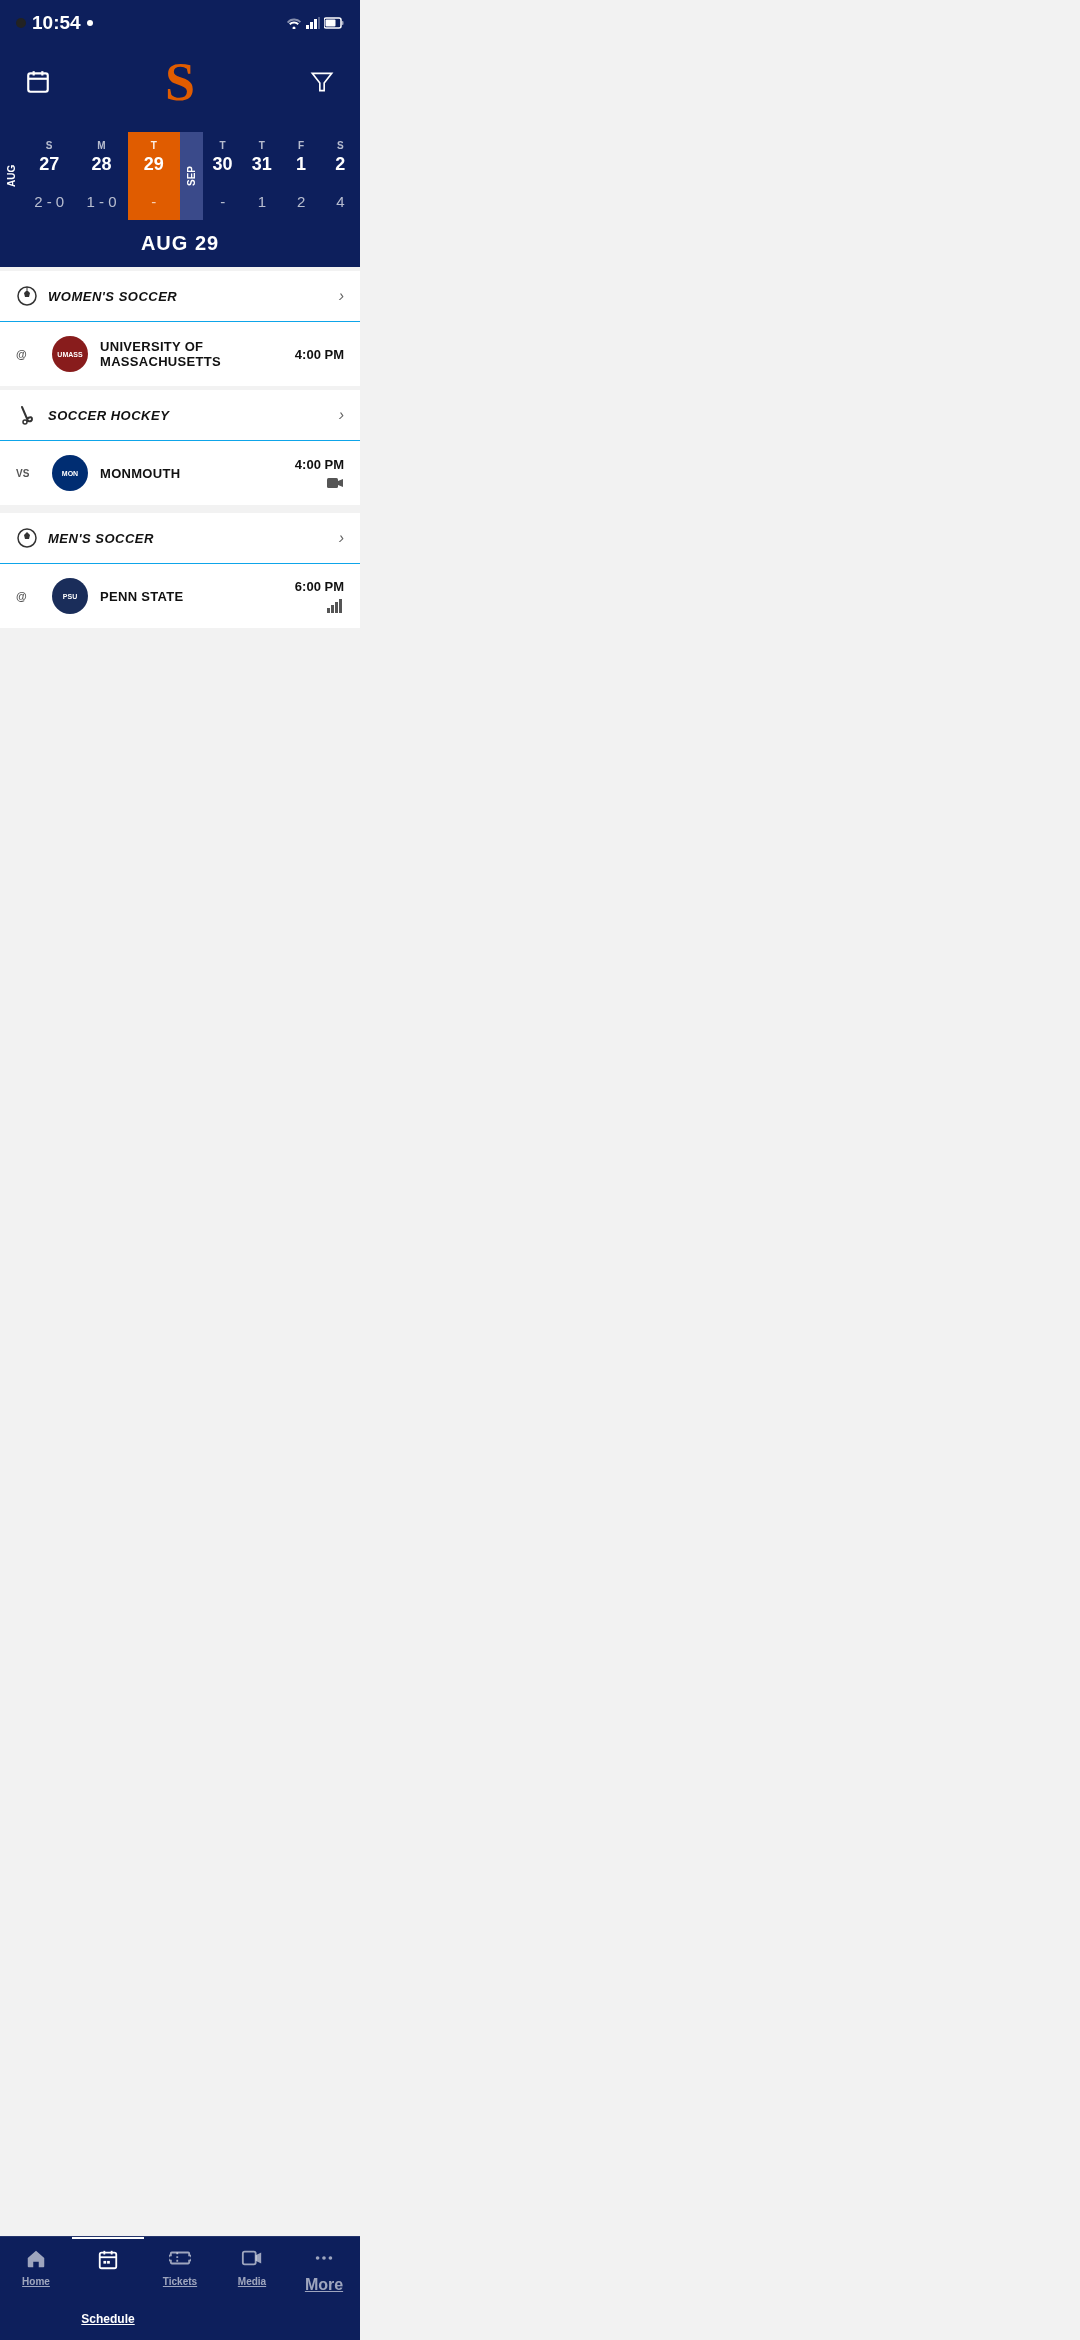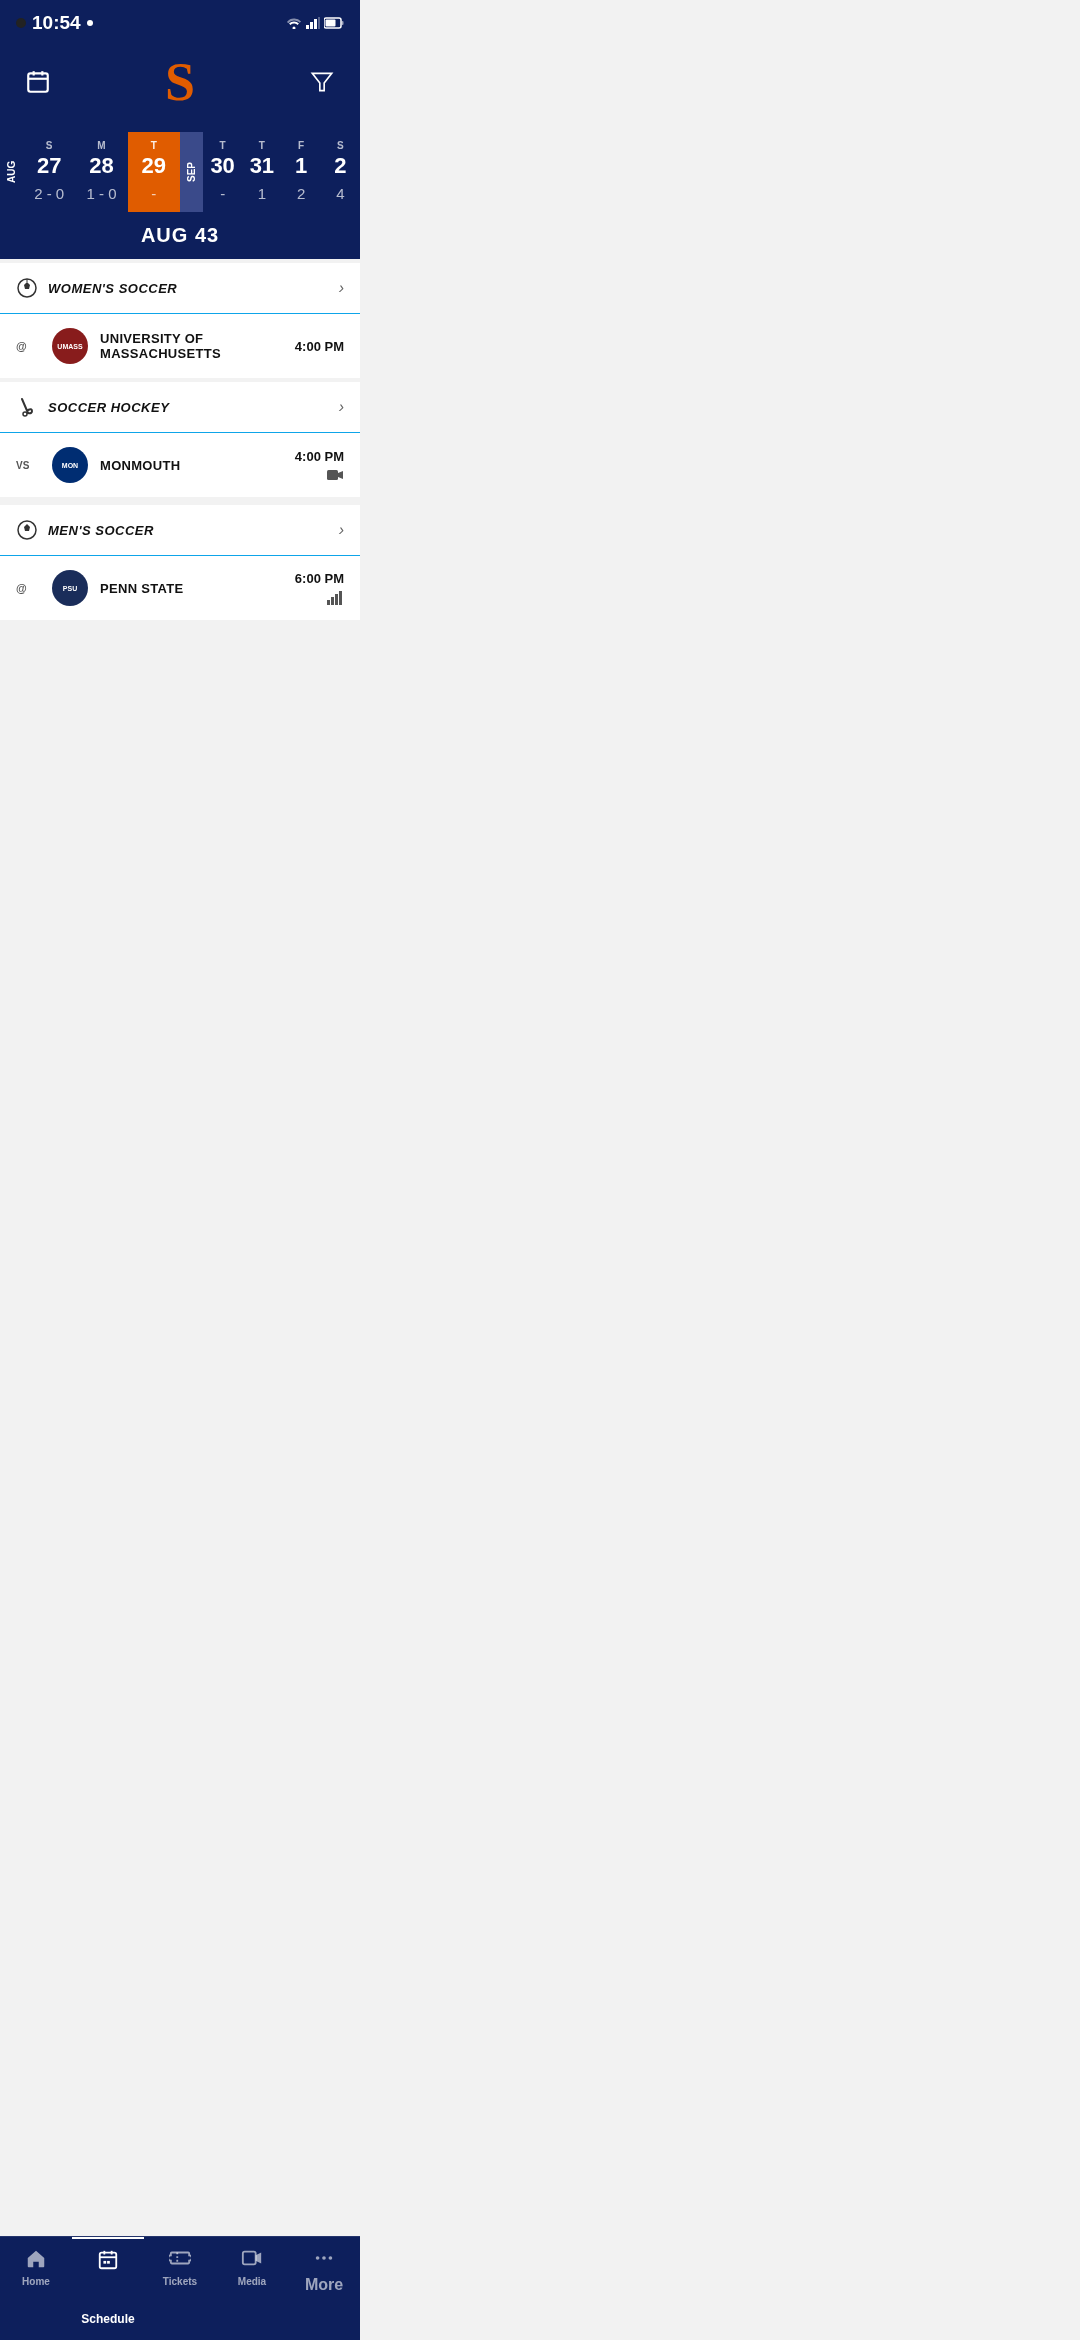--- a/index.html
+++ b/index.html
@@ -93,24 +93,24 @@
       background: #e05c00;
     }
     .cal-day .day-name {
       font-size: 10px;
       font-weight: 600;
       color: rgba(255,255,255,0.7);
       margin-bottom: 4px;
     }
     .cal-day.active .day-name { color: rgba(255,255,255,0.9); }
     .cal-day .day-num {
-      font-size: 22px;
+      font-size: 18px;
       font-weight: 700;
       line-height: 1;
-      margin-bottom: 8px;
+      margin-bottom: 20px;
     }
     .cal-day .day-score {
       font-size: 15px;
       color: rgba(255,255,255,0.7);
     }
 
     
     .sep-divider {
       writing-mode: vertical-rl;
       text-orientation: mixed;
@@ -248,20 +248,21 @@
       flex: 1;
       display: flex;
       flex-direction: column;
       align-items: center;
       padding: 10px 4px 14px;
       color: rgba(255,255,255,0.6);
       font-size: 10px;
       font-weight: 600;
       cursor: pointer;
       gap: 4px;
+      text-decoration: underline;
     }
     .nav-item.active {
       color: white;
       border-top: 2px solid white;
     }
     .nav-icon {
       font-size: 20px;
       line-height: 1;
     }
 
@@ -378,21 +379,21 @@
     </div>
     <div class="cal-day">
       <span class="day-name">S</span>
       <span class="day-num">2</span>
       <span class="day-score">4</span>
     </div>
   </div>
 </div>
 
 <div class="selected-date-bar">
-  <span>AUG 43</span>
+  <span>AUG 29</span>
 </div>
 
 <div class="content">
 
   <div>
 
     <div class="sport-card">
       <div class="sport-header">
         <div class="sport-header-left">
 

